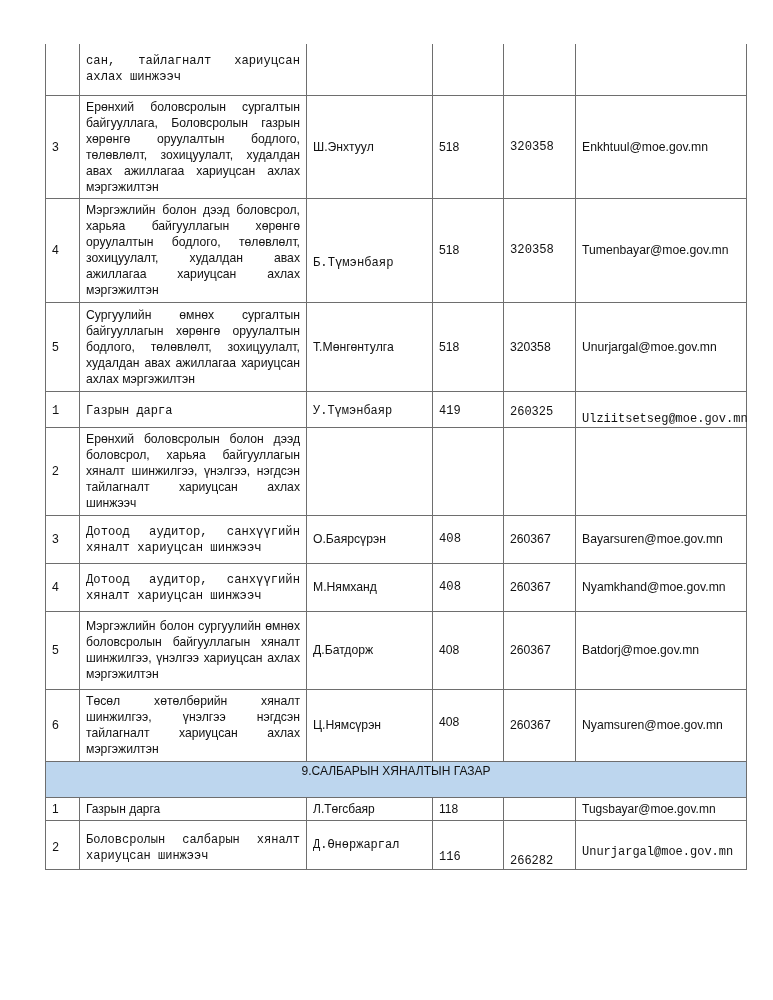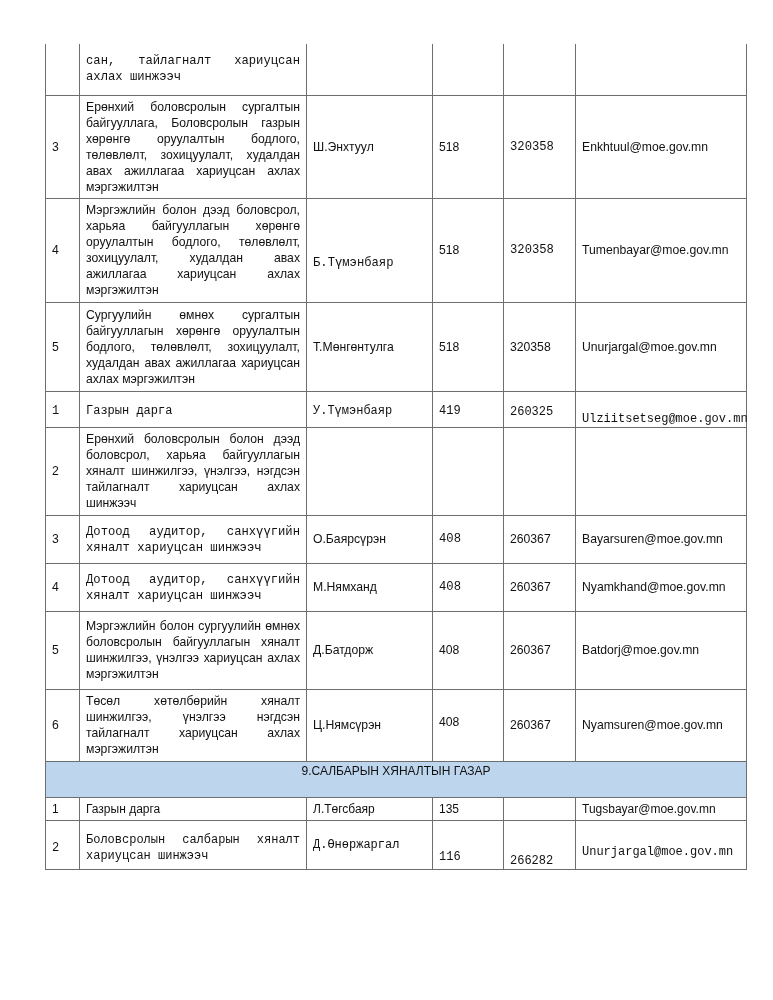--- a/index.html
+++ b/index.html
@@ -116,21 +116,21 @@
       <td class="center">Nyamsuren@moe.gov.mn</td>
     </tr>
 
     <tr class="section" style="height:36px">
       <td colspan="6">9.САЛБАРЫН ХЯНАЛТЫН ГАЗАР</td>
     </tr>
     <tr class="condensed" style="height:23px">
       <td class="center">1</td>
       <td class="pos">Газрын дарга</td>
       <td>Л.Төгсбаяр</td>
-      <td class="center">135</td>
+      <td class="center">118</td>
       <td class="center"></td>
       <td class="center">Tugsbayar@moe.gov.mn</td>
     </tr>
     <tr class="condensed" style="height:48px">
       <td class="center top" style="padding-top:6px">2</td>
       <td class="pos top" style="padding-top:6px">Боловсролын салбарын хяналт хариуцсан шинжээч</td>
       <td class="top" style="">Д.Өнөржаргал</td>
       <td class="center top" style="padding-top:24px">116</td>
       <td class="center top" style="padding-top:32px">266282</td>
       <td class="center top" style="padding-top:14px">Unurjargal@moe.gov.mn</td>

